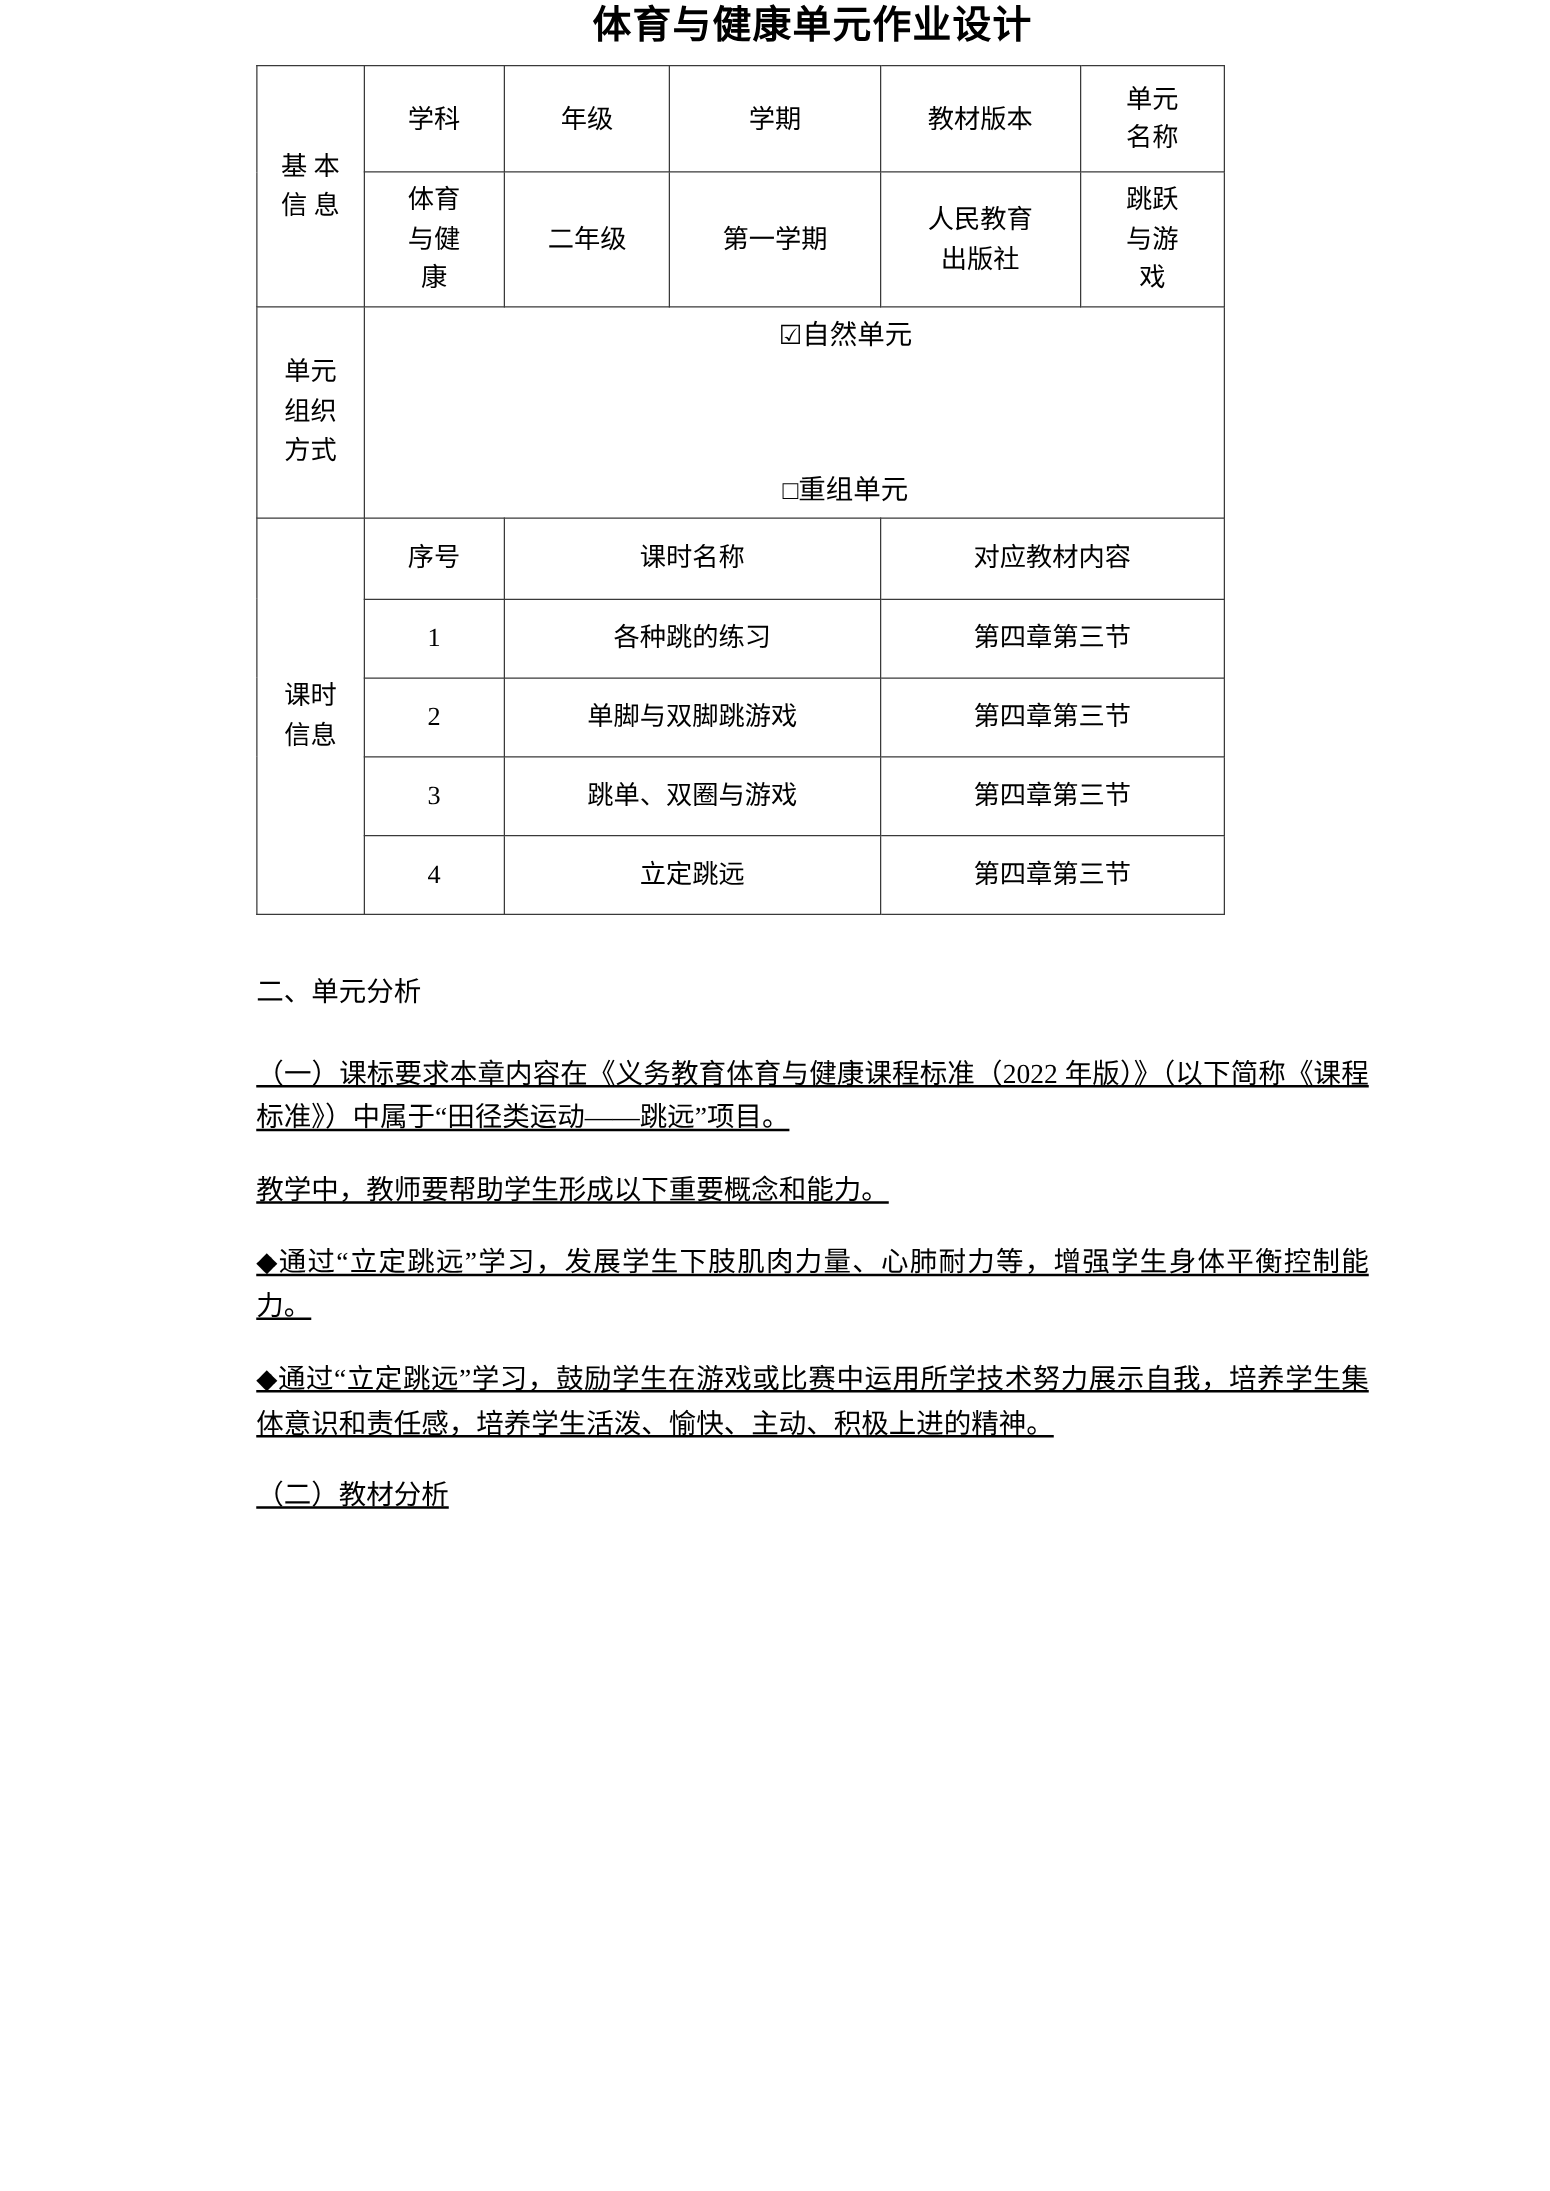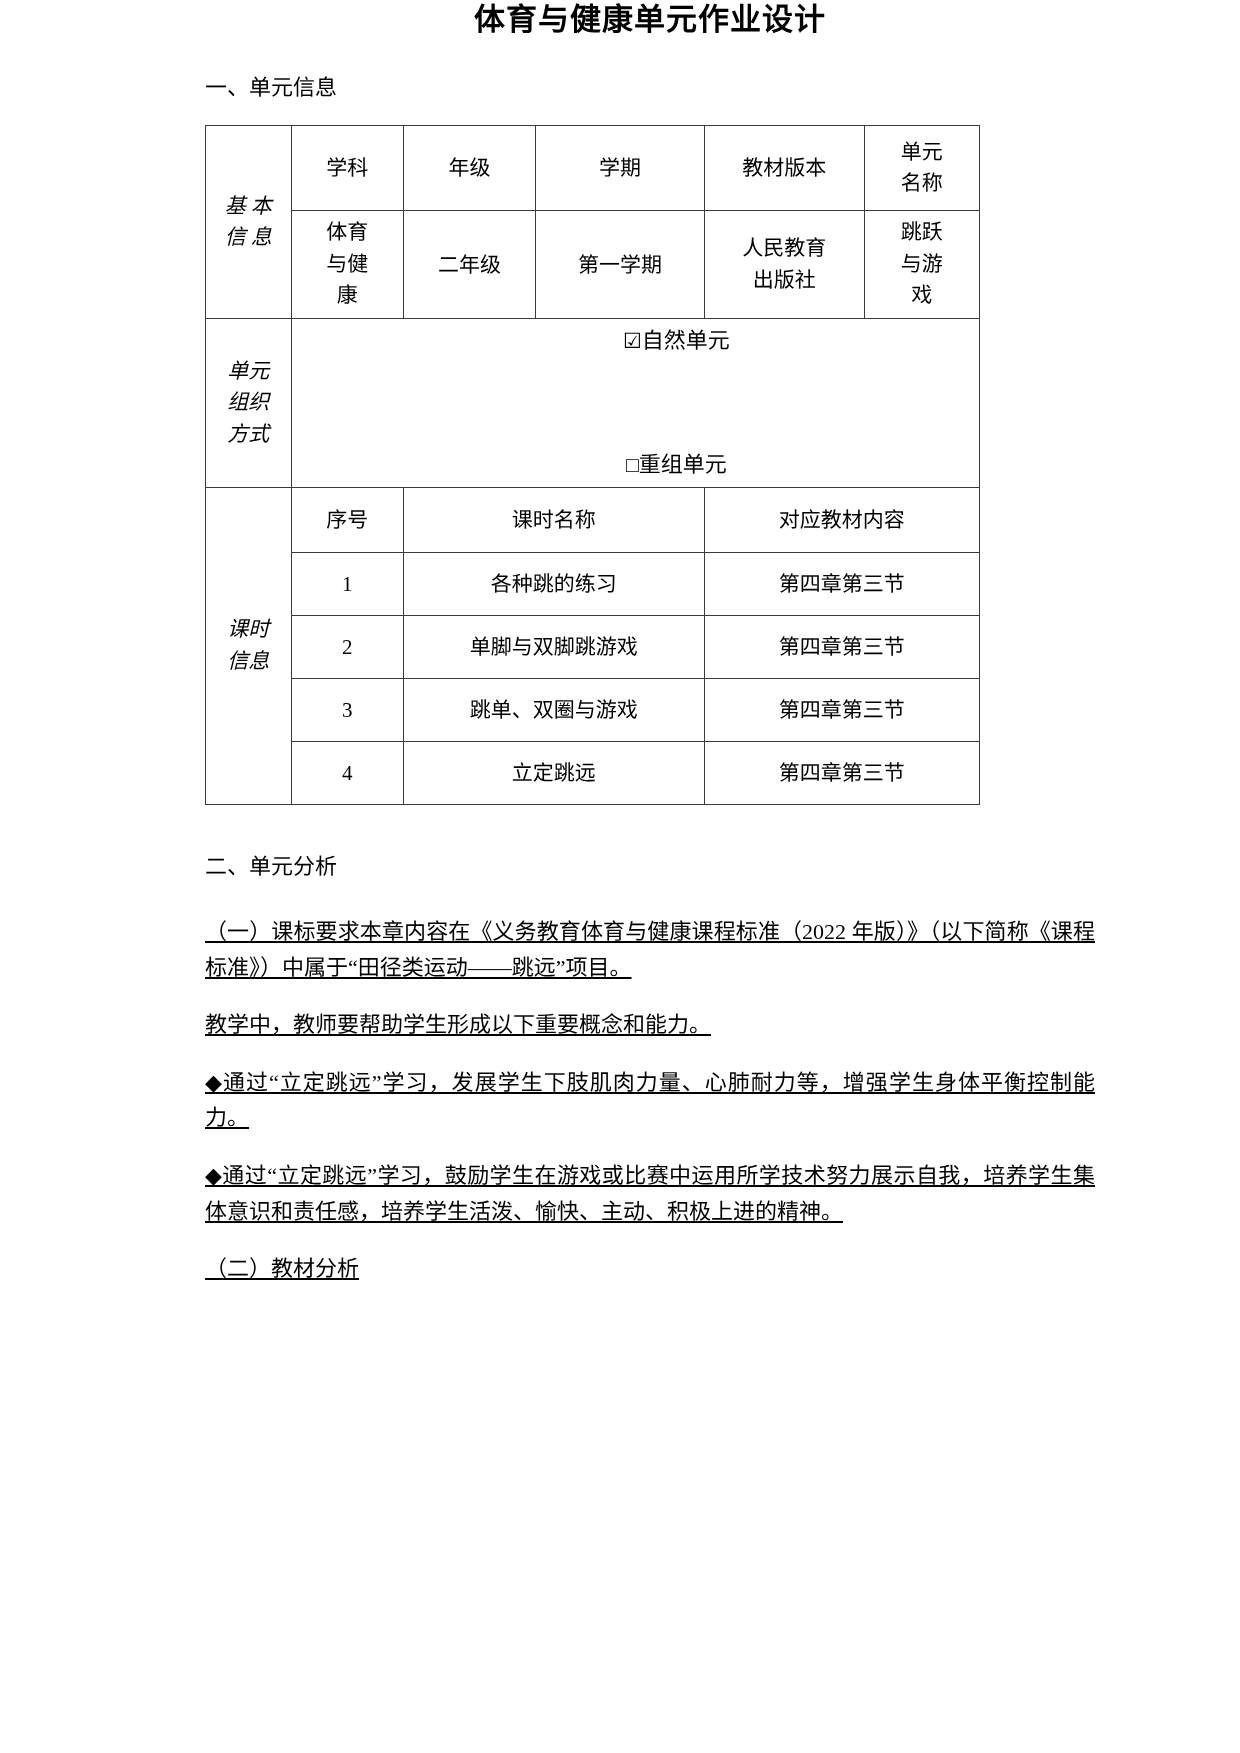--- a/index.html
+++ b/index.html
@@ -98,21 +98,20 @@
   }
   .cb {
     display: inline-block;
     font-size: 21px;
   }
   .row-lesson-head td { height: 52px; }
   .row-lesson td { height: 50px; }
   .lesson-name { text-align: center; }
   .vert-label {
     line-height: 1.5;
-    font-style: italic;
   }
 
   
   p.body-text {
     font-size: 22px;
     line-height: 1.62;
     margin: 0;
     padding-top: 22px;
     text-align: justify;
     text-justify: inter-ideograph;
@@ -120,21 +119,20 @@
   }
 </style>
 </head>
 <body>
 
 <div class="page">
   <div class="content">
 
     <h1 class="doc-title">体育与健康单元作业设计</h1>
 
-    <div class="section-heading">一、单元信息</div>
 
     <table class="info-table">
       <colgroup>
         <col class="col-a">
           <col class="col-b">
           <col class="col-c">
           <col class="col-d">
           <col class="col-e">
           <col class="col-f">
       </colgroup>

